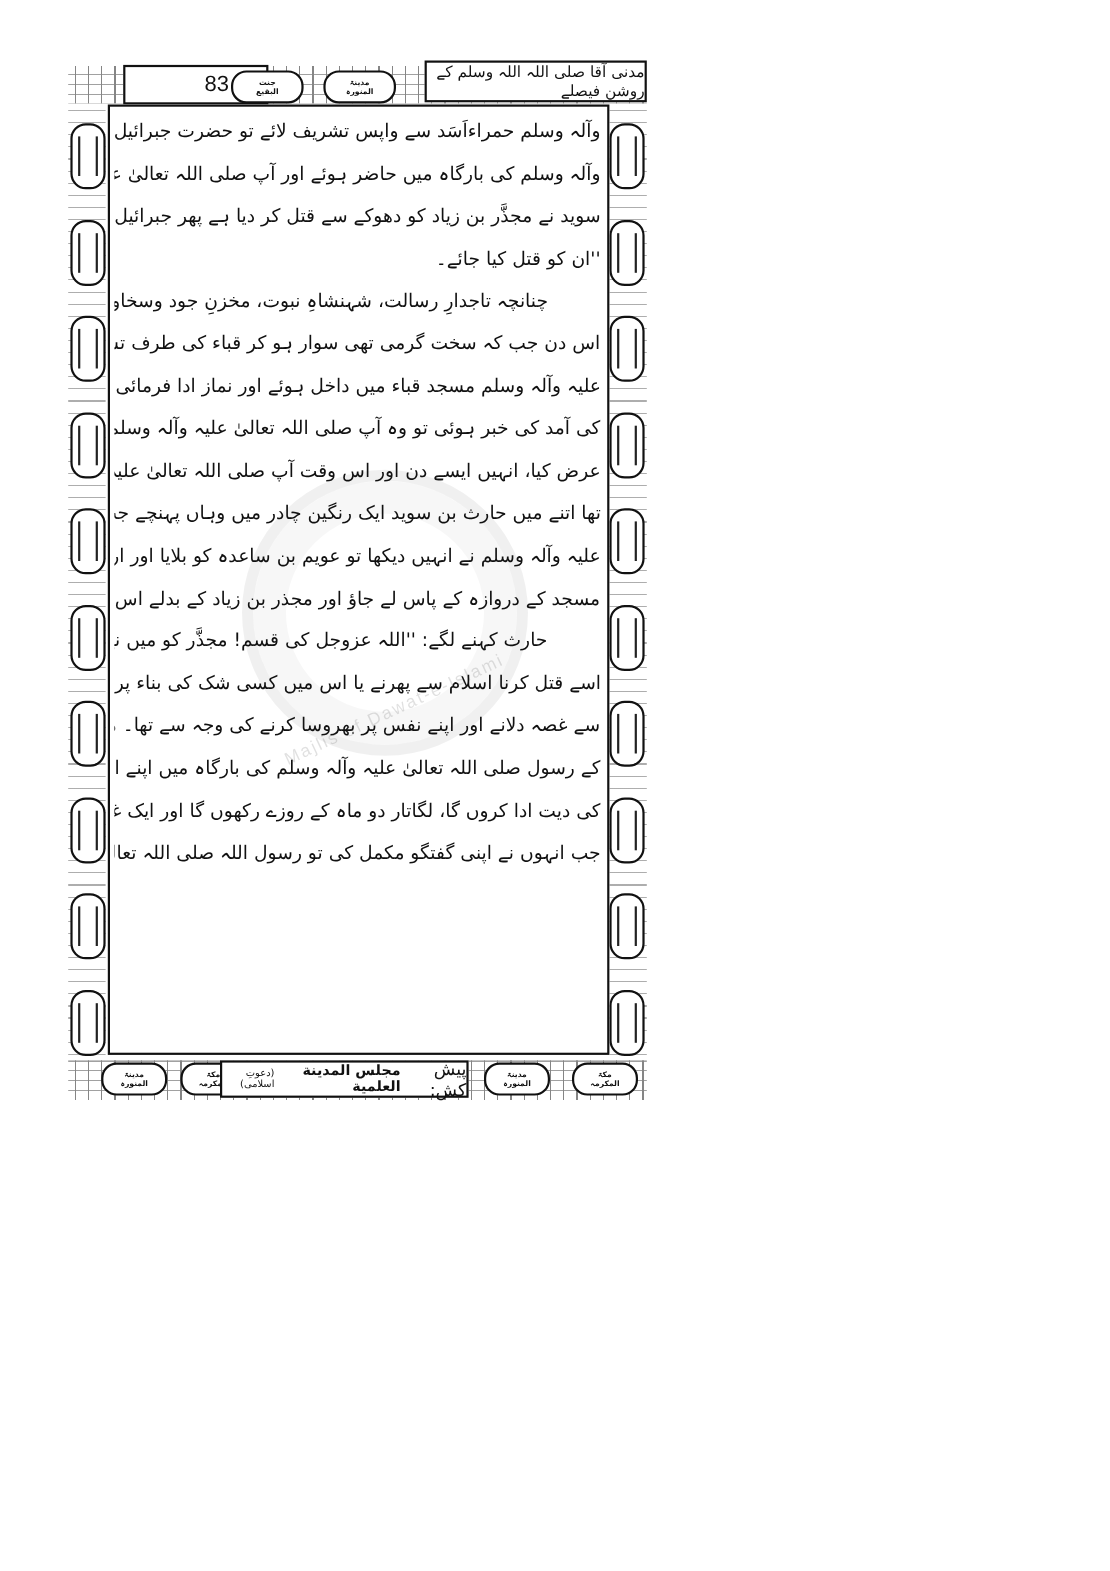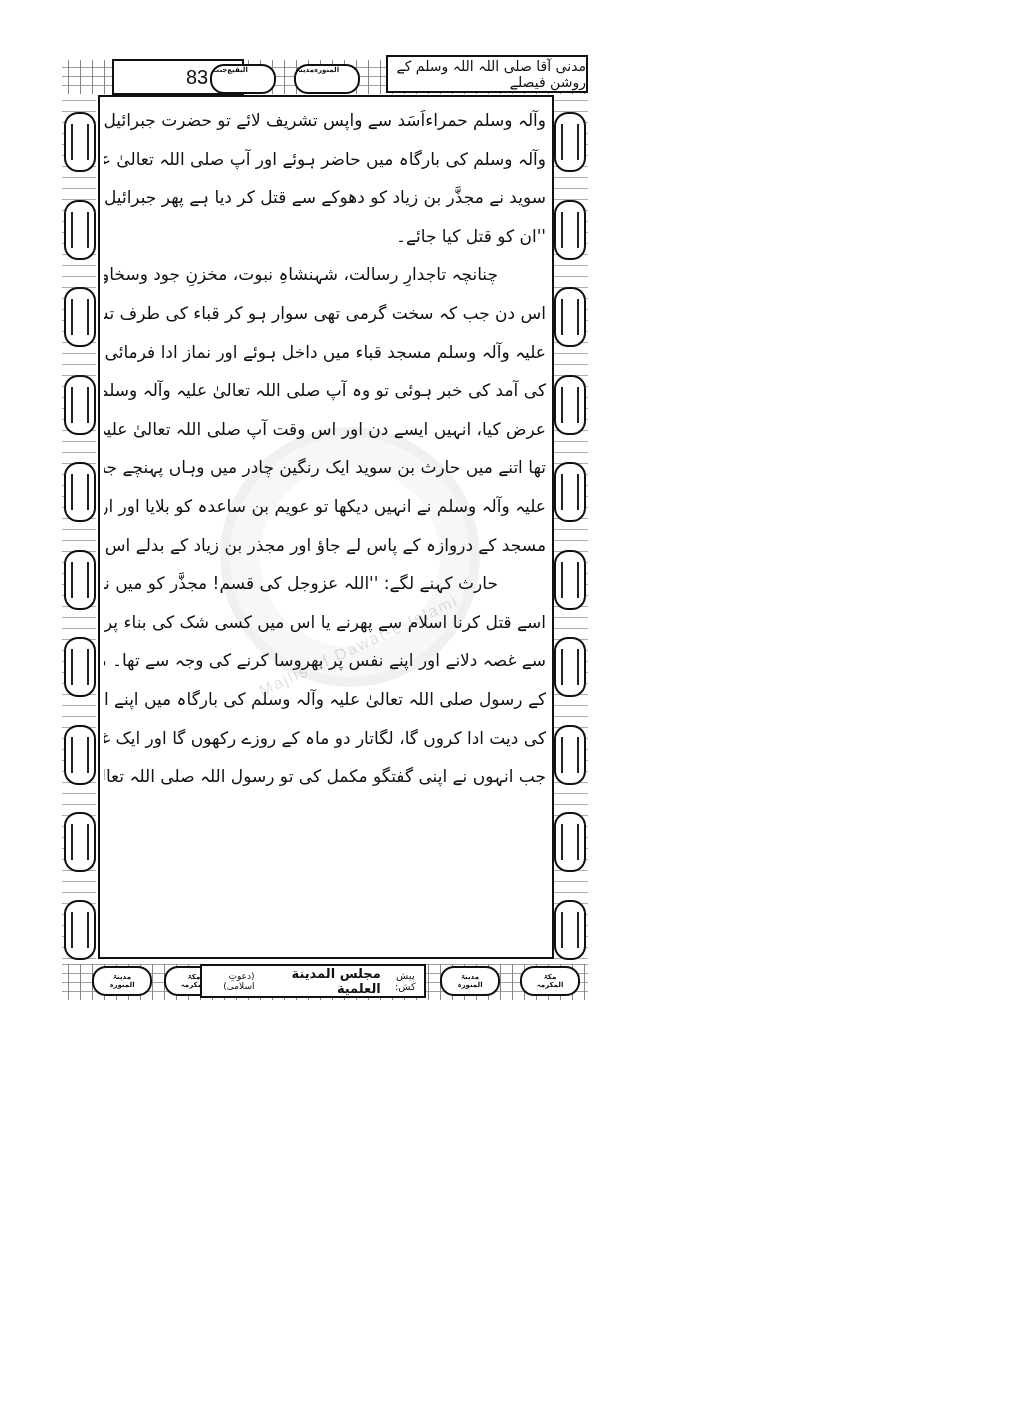--- a/index.html
+++ b/index.html
@@ -19,40 +19,40 @@
   .orn-left { left:0; } .orn-right { right:0; }
   .side-badges { position:absolute; top:60px; bottom:40px; width:34px; display:flex; flex-direction:column; justify-content:space-between; align-items:center; }
   .side-badges.left { left:1px; } .side-badges.right { right:1px; }
   .side-badge { width:28px; height:56px; border:2px solid #111; border-radius:14px; background:#fff; display:flex; align-items:center; justify-content:center; }
   .side-badge span { display:block; width:14px; height:36px; border-left:2px solid #222; border-right:2px solid #222; }
 
   
   .page-num-box { position:absolute; left:50px; top:7px; width:90px; height:32px; border:2px solid #111; background:#fff;
     display:flex; align-items:center; justify-content:center; font-family:"Liberation Sans", sans-serif; font-size:20px;padding-left:38px; }
   .head-oval { position:absolute; top:12px; width:62px; height:26px; border:2px solid #111; border-radius:14px; background:#fff;
-    font-size:7px; line-height:8px; text-align:center; display:flex; flex-direction:row; font-weight:bold; }
+    font-size:7px; line-height:8px; text-align:center; display:flex; flex-direction:column; justify-content:center; font-weight:bold; }
   .title-box { position:absolute; left:324px; top:3px; width:198px; height:34px; border:2px solid #111; background:#fff;
     direction:rtl; display:flex; align-items:center; justify-content:center; font-family:"DejaVu Sans", sans-serif; font-size:14px; }
 
   
   .text-frame { position:absolute; left:36px; top:43px; width:452px; height:860px; border:2px solid #111; background:#fff; overflow:hidden; }
   .watermark { position:absolute; left:120px; top:330px; width:240px; height:240px; border-radius:50%;
     border:10px solid rgba(0,0,0,0.06); box-shadow: inset 0 0 0 30px rgba(0,0,0,0.03); }
   .watermark-text { position:absolute; left:150px; top:540px; font-size:16px; color:rgba(0,0,0,0.12); transform:rotate(-25deg); font-family:"Liberation Sans", sans-serif; letter-spacing:2px; }
   .lines { position:absolute; left:4px; right:6px; top:4px; direction:rtl; }
   .line { height:38.6px; line-height:38.6px; font-size:17px; white-space:nowrap; text-align:justify; text-align-last:justify; overflow:hidden; }
   .line.short { text-align-last:right; }
   .line.indent { padding-right:48px; }
 
   
   .foot-oval { position:absolute; bottom:4px; width:56px; height:26px; border:2px solid #111; border-radius:14px; background:#fff;
     font-size:7px; line-height:8px; text-align:center; display:flex; flex-direction:column; justify-content:center; font-weight:bold; }
   .foot-box { position:absolute; left:138px; bottom:2px; width:222px; height:30px; border:2px solid #111; background:#fff;
     direction:rtl; display:flex; align-items:center; justify-content:center; gap:6px; font-size:12px; }
-  .foot-box .pre { font-size:10px;text-align:center; }
+  .foot-box .pre { font-size:16px; }
   .foot-box .main { font-weight:bold; font-size:13px; }
   .foot-box .paren { font-size:9px; }
 </style>
 </head>
 <body>
 
 <div class="page">
   <div class="orn-top"></div>
   <div class="orn-bottom"></div>
   <div class="orn-left"></div>

